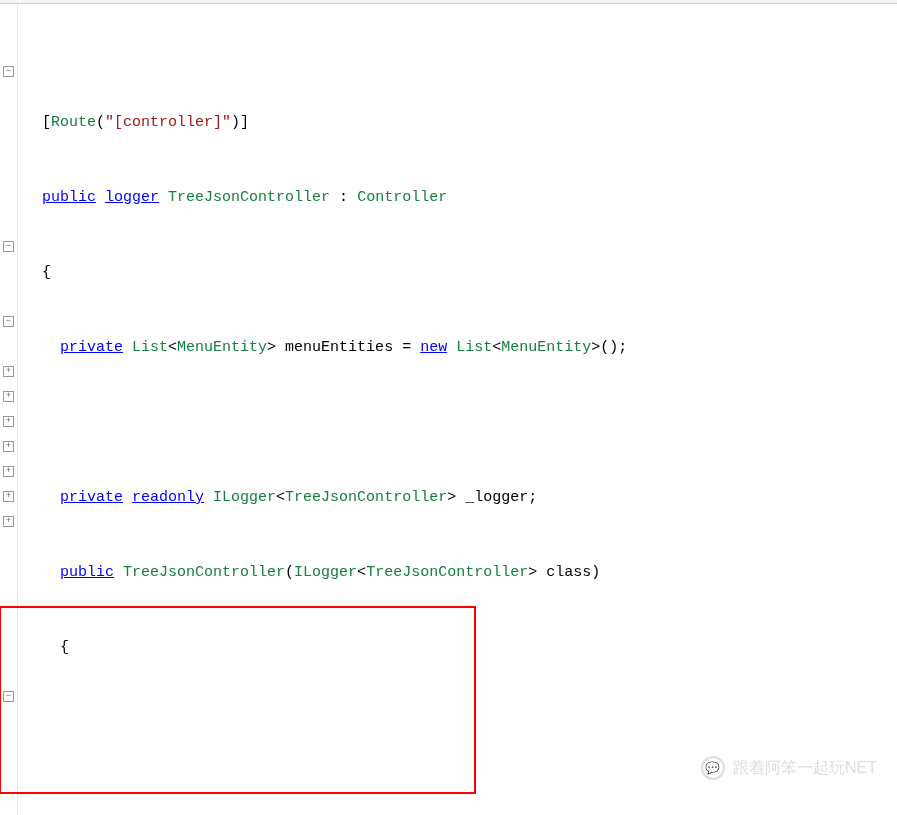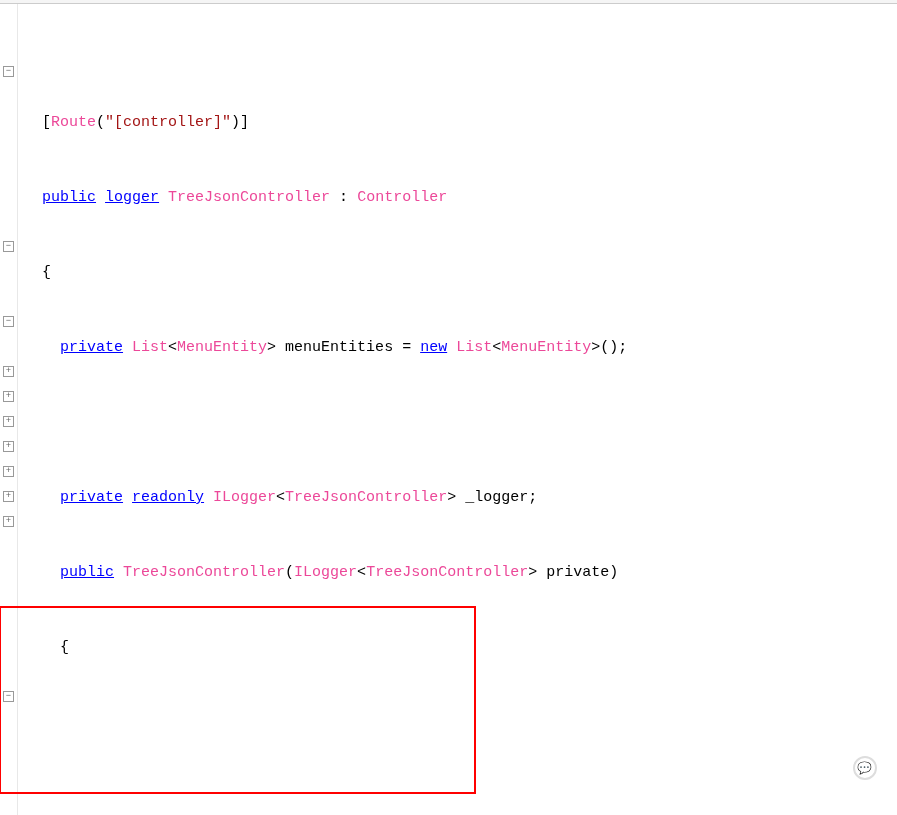--- a/index.html
+++ b/index.html
@@ -43,21 +43,21 @@
     }
     .code {
       flex: 1;
       padding: 6px 0 0 6px;
       line-height: 25px;
       position: relative;
       white-space: pre;
     }
     .code-line { height: 25px; white-space: pre; }
     .kw { color: #0000ff; text-decoration: underline; }
-    .type { color: #ec4899; }
+    .type { color: #15803d; }
     .str { color: #a31515; }
     .codelens { color: #999; font-size: 13px; }
     .highlight-box {
       position: absolute;
       border: 2px solid #ff0000;
       pointer-events: none;
     }
     .watermark {
       position: absolute;
       right: 20px;
@@ -101,21 +101,21 @@
 
   <div class="code">
     <div class="highlight-box" style="left:-19px; top:602px; width:477px; height:188px;"></div>
 
     <div class="code-line">  <span>[</span><span class="type">Route</span><span>(<span class="str">"[controller]"</span>)]</span></div>
     <div class="code-line">  <span class="kw">public</span> <span class="kw">logger</span> <span class="type">TreeJsonController</span><span> : </span><span class="type">Controller</span></div>
     <div class="code-line">  <span>{</span></div>
     <div class="code-line">    <span class="kw">private</span> <span class="type">List</span><span>&lt;</span><span class="type">MenuEntity</span><span>&gt; </span><span>menuEntities = </span><span class="kw">new</span> <span class="type">List</span><span>&lt;</span><span class="type">MenuEntity</span><span>&gt;</span><span>();</span></div>
     <div class="code-line"></div>
     <div class="code-line">    <span class="kw">private</span> <span class="kw">readonly</span> <span class="type">ILogger</span><span>&lt;</span><span class="type">TreeJsonController</span><span>&gt;</span><span> _logger;</span></div>
-    <div class="code-line">    <span class="kw">public</span> <span class="type">TreeJsonController</span><span>(</span><span class="type">ILogger</span><span>&lt;</span><span class="type">TreeJsonController</span><span>&gt;</span><span> private)</span></div>
+    <div class="code-line">    <span class="kw">public</span> <span class="type">TreeJsonController</span><span>(</span><span class="type">ILogger</span><span>&lt;</span><span class="type">TreeJsonController</span><span>&gt;</span><span> class)</span></div>
     <div class="code-line">    <span>{</span></div>
     
     
     
     
     
     
     
     
     
@@ -130,13 +130,14 @@
     
     
     
     
     
   </div>
 </div>
 
 <div class="watermark">
   <span class="watermark-icon">💬</span>
+  <span>跟着阿笨一起玩NET</span>
 </div>
 
 </body></html>

